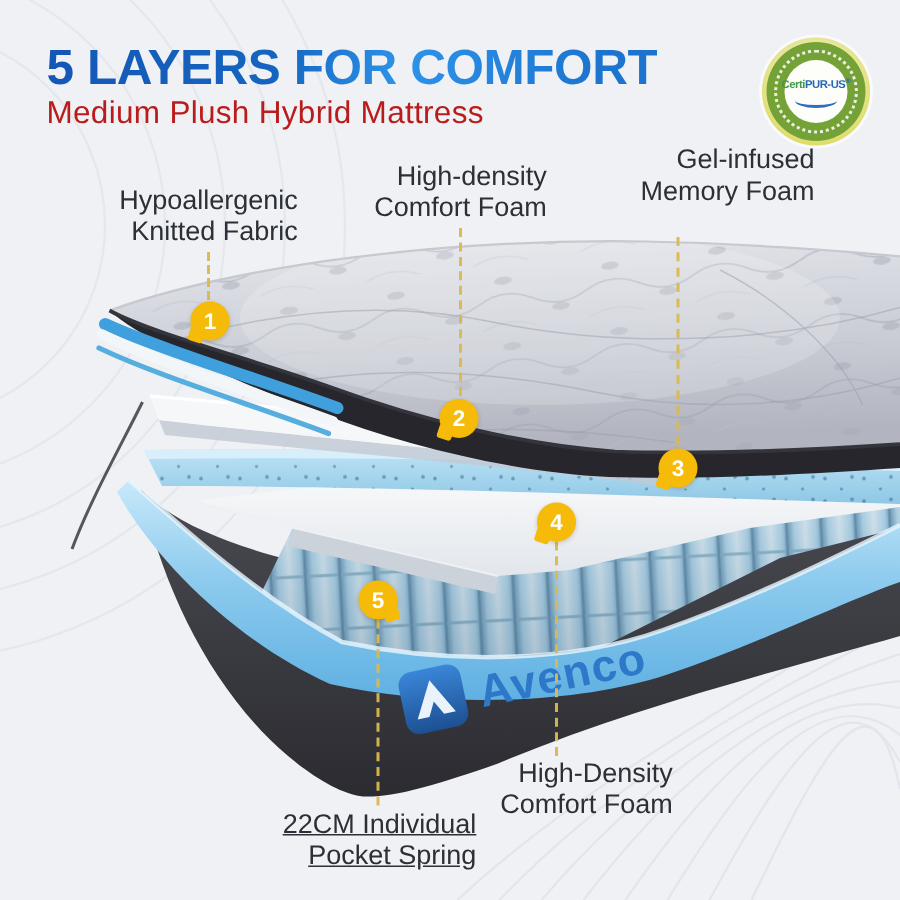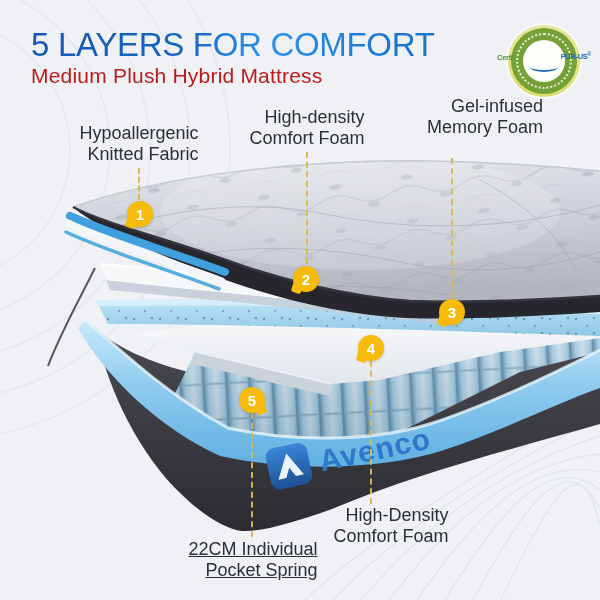--- a/index.html
+++ b/index.html
@@ -6,21 +6,21 @@
   .stage {
     position:relative; width:600px; height:600px; overflow:hidden;
     background:#eff1f4;
     font-family:"Liberation Sans", sans-serif;
   }
   .scene { position:absolute; left:0; top:0; z-index:1; }
   svg text { font-family:"Liberation Sans", sans-serif; }
 
   .title {
     position:absolute; left:31px; top:26px; z-index:5;
-    font-size:33px; font-weight:400; letter-spacing:-0.3px; white-space:nowrap;
+    font-size:33px; font-weight:700; letter-spacing:-0.3px; white-space:nowrap;
     background:linear-gradient(100deg,#1457b6 0%,#1565c0 38%,#2e93ea 58%,#1c74ce 90%);
     -webkit-background-clip:text; background-clip:text;
     color:transparent;
   }
   .subtitle {
     position:absolute; left:31px; top:64px; z-index:5;
     font-size:21px; font-weight:500; color:#b91c1c; letter-spacing:0.2px; white-space:nowrap;
   }
 
   .callout {
@@ -56,21 +56,21 @@
     box-shadow:0 0 0 2px rgba(255,255,255,.65);
   }
   .b2 { position:absolute; inset:3px; border-radius:50%; background:#75a237; }
   .bdots { position:absolute; inset:8px; border-radius:50%; border:2px dotted rgba(255,255,255,.85); }
   .bcore {
     position:absolute; inset:15px; border-radius:50%; background:#fdfdfa;
     display:flex; flex-direction:column; align-items:center; justify-content:center;
   }
   .btext { font-size:7.5px; font-weight:700; letter-spacing:-0.3px; white-space:nowrap; line-height:8px; }
   .btext .g { color:#3f9a48; }
-  .btext .b { color:#2468b3;padding-left:48px; }
+  .btext .b { color:#2468b3; }
   .btext .r { font-size:5px; color:#2468b3; vertical-align:super; }
   .swoosh { width:28px; height:8px; border-bottom:2px solid #2a6fc0; border-radius:50%; margin-top:1px; }
 </style>
 </head>
 <body>
 
 <div class="stage">
 
   <svg class="scene" width="600" height="600" viewBox="0 0 600 600" aria-hidden="true">
     <defs>

